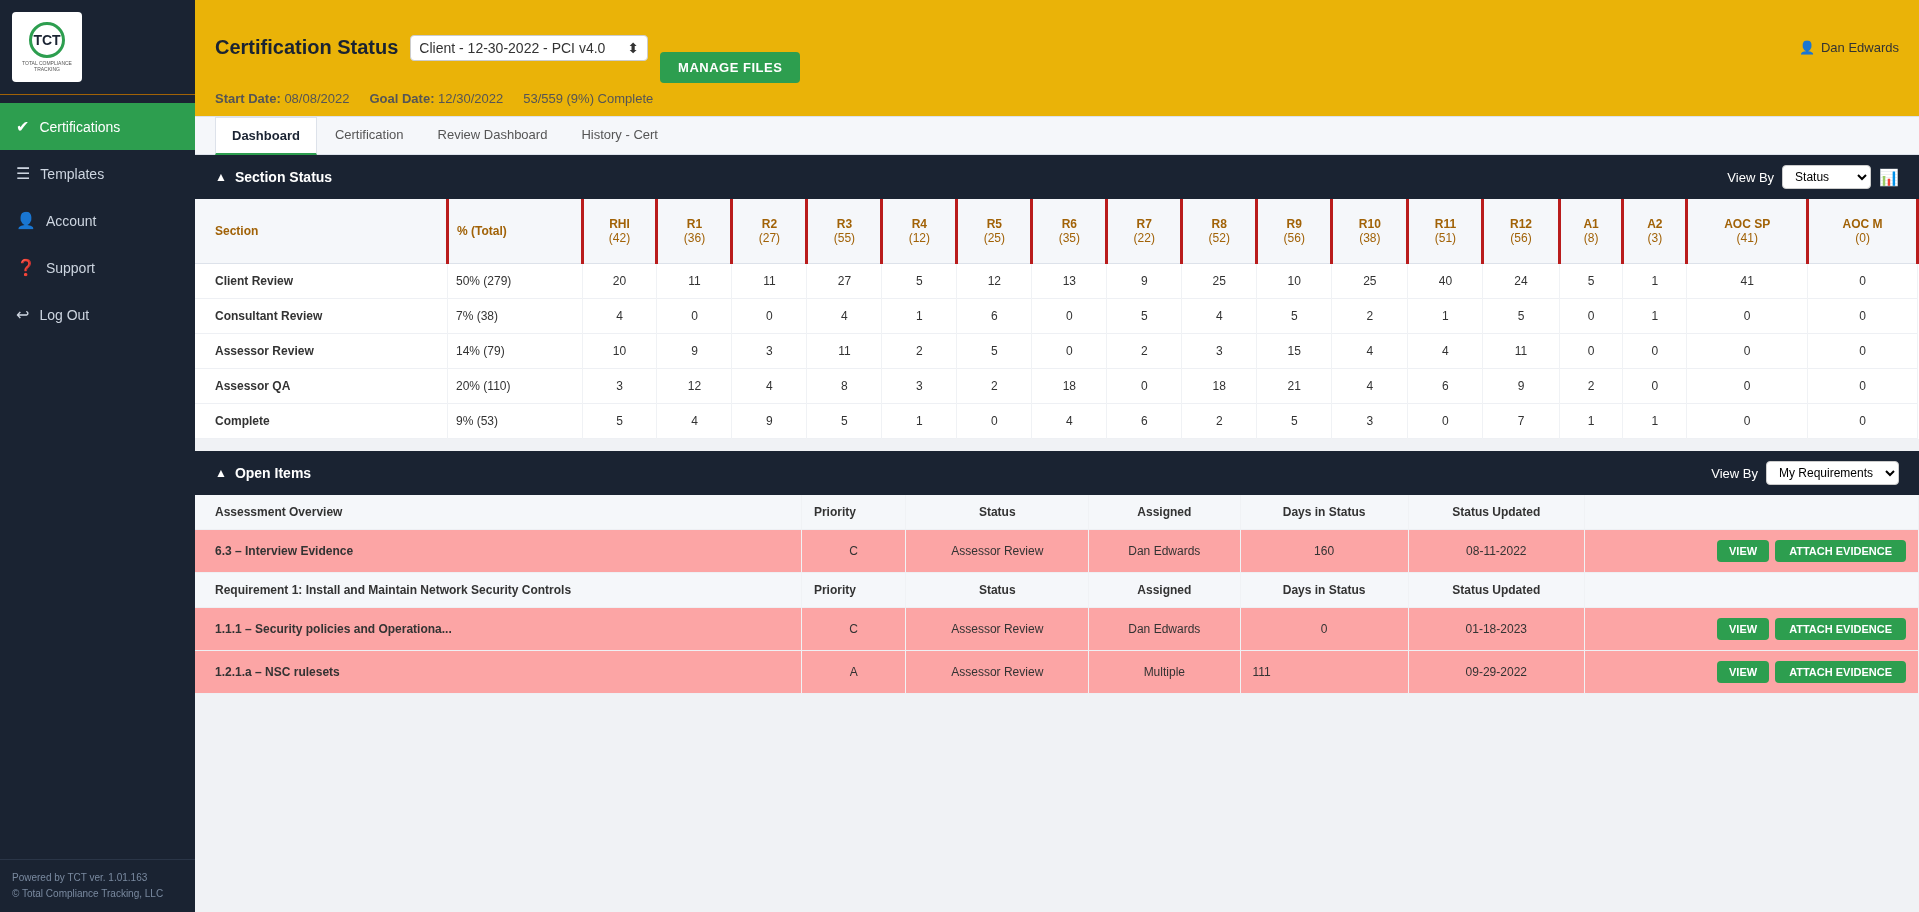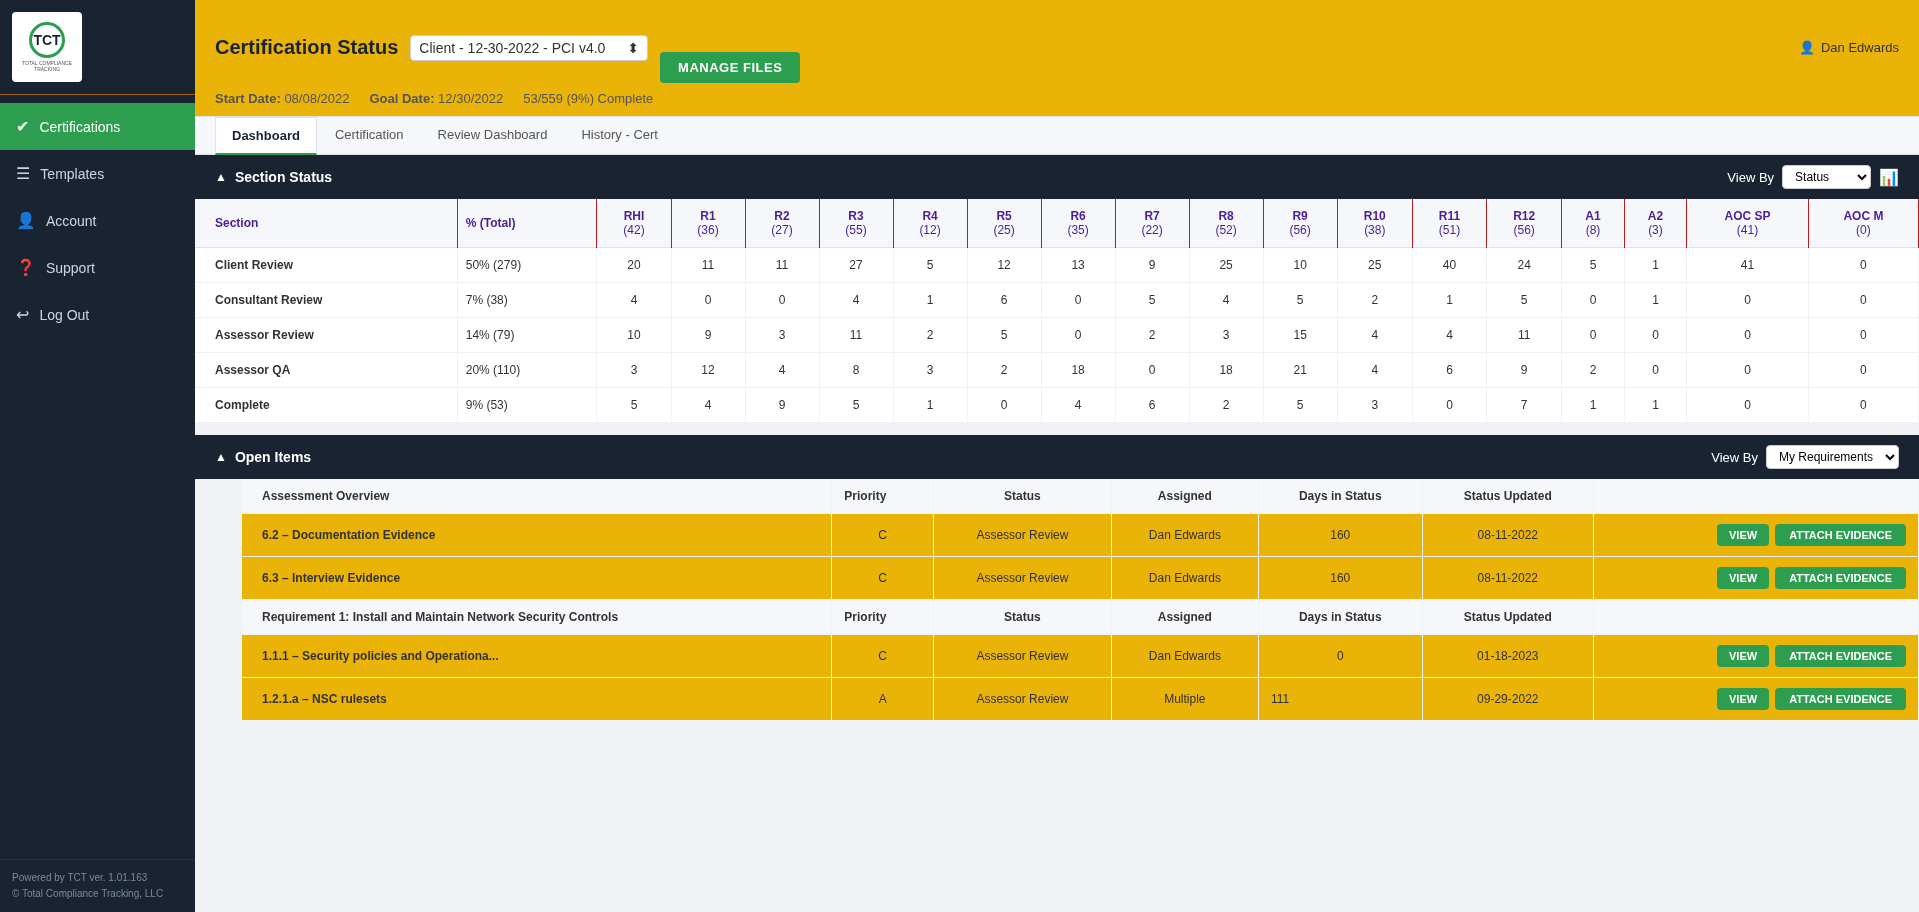--- a/index.html
+++ b/index.html
@@ -234,44 +234,44 @@
     table {
       width: 100%;
       border-collapse: collapse;
       font-size: 12px;
     }
     table thead tr {
       background: #f5f7fa;
       border-bottom: 1px solid #dde2ea;
     }
     table thead th {
-      padding: 10px 8px;
+      padding: 18px 8px;
       text-align: center;
       font-weight: 600;
-      color: #4c1d95;
+      color: #a16207;
       white-space: nowrap;
-      border-right: 1px solid #b91c1c;
+      border-right: 3px solid #b91c1c;
     }
     table thead th:first-child { text-align: left; padding-left: 20px; }
     table thead th:nth-child(2) { text-align: left; }
     table tbody tr {
       border-bottom: 1px solid #eef0f4;
     }
     table tbody td {
       padding: 10px 8px;
       text-align: center;
       color: #333;
       border-right: 1px solid #f0f2f5;
     }
     table tbody td:first-child { text-align: left; padding-left: 20px; font-weight: 600; }
     table tbody td:nth-child(2) { text-align: left; }
 
     
     .open-items-section { margin-top: 12px; }
-    .open-items-table-wrap { background: #eab308; margin-left: 47px; }
+    .open-items-table-wrap { background: #fca5a5; }
     .oi-table { width: 100%; border-collapse: collapse; font-size: 12px; }
     .oi-group-row td {
       background: #f5f7fa;
       padding: 8px 12px;
       font-weight: 700;
       font-size: 12px;
       color: #1a2332;
       border-bottom: 1px solid #dde2ea;
     }
     .oi-table tbody td {
@@ -553,34 +553,20 @@
           <tbody id="open-items-tbody">
           <tr class="oi-group-row">
       <td colspan="2">Assessment Overview</td>
       <td style="font-weight:700">Priority</td>
       <td style="font-weight:700">Status</td>
       <td style="font-weight:700">Assigned</td>
       <td style="font-weight:700">Days in Status</td>
       <td style="font-weight:700">Status Updated</td>
       <td colspan="2"></td>
     </tr>
-              <tr>
-        <td colspan="2">6.2 – Documentation Evidence</td>
-        <td style="text-align:center">C</td>
-        <td>Assessor Review</td>
-        <td>Dan Edwards</td>
-        <td style="text-align:center">160</td>
-        <td>08-11-2022</td>
-        <td>
-          <div class="action-btns">
-            <button class="btn-view">VIEW</button>
-            <button class="btn-attach">ATTACH EVIDENCE</button>
-          </div>
-        </td>
-      </tr>
               <tr>
         <td colspan="2">6.3 – Interview Evidence</td>
         <td style="text-align:center">C</td>
         <td>Assessor Review</td>
         <td>Dan Edwards</td>
         <td style="text-align:center">160</td>
         <td>08-11-2022</td>
         <td>
           <div class="action-btns">
             <button class="btn-view">VIEW</button>

